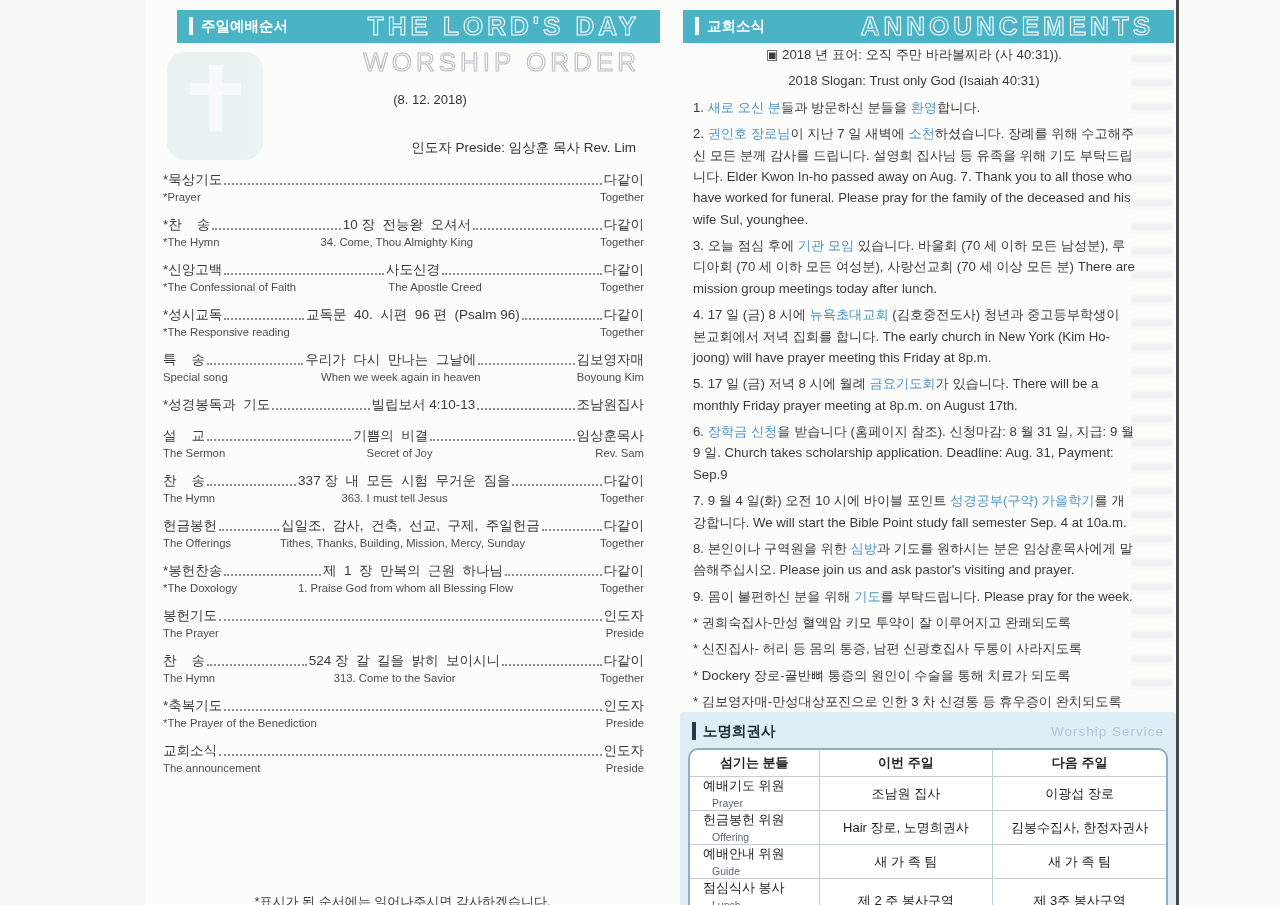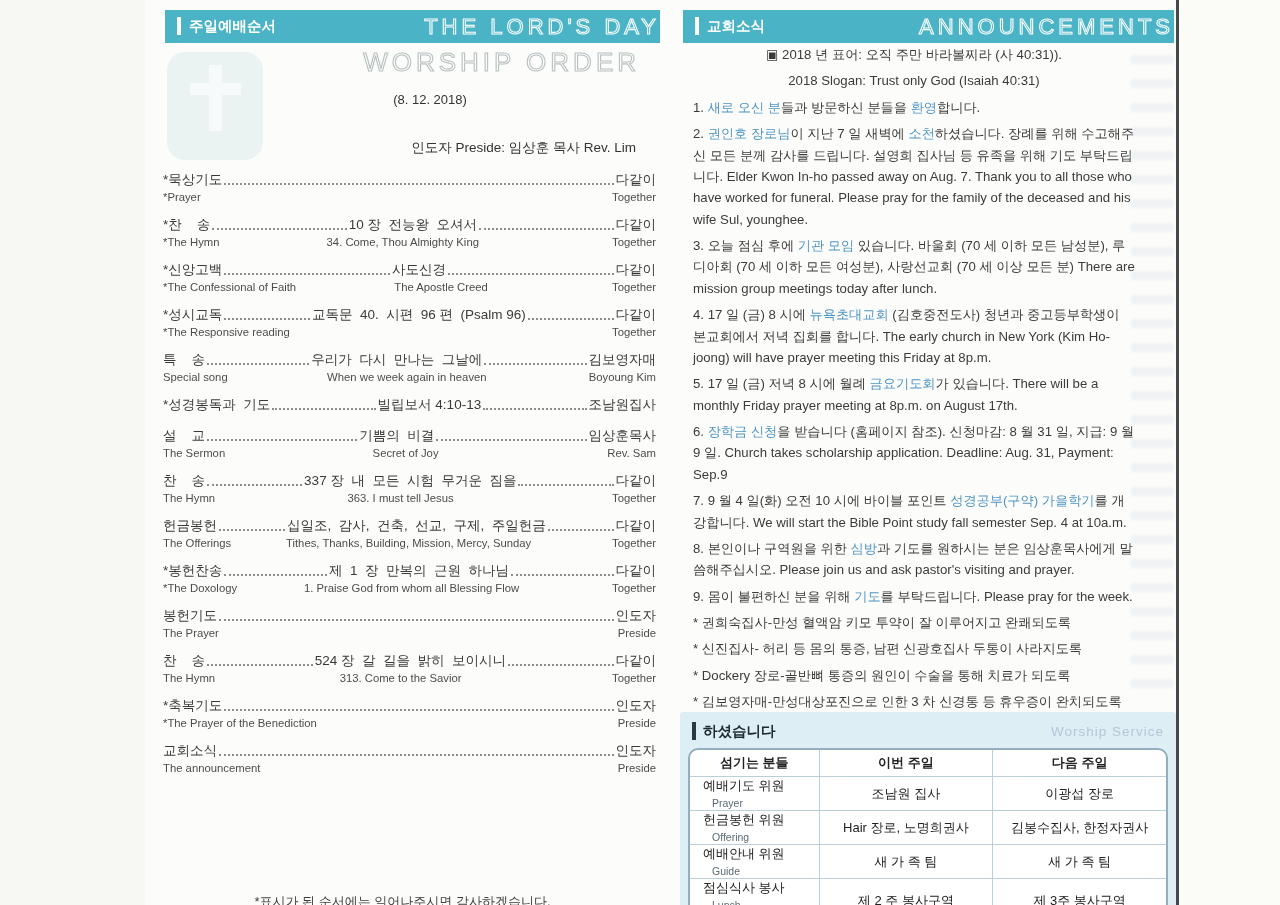--- a/index.html
+++ b/index.html
@@ -6,39 +6,39 @@
   .scan{position:relative;width:1280px;height:905px;background:#f7f7f4;overflow:hidden;
         font-family:"Liberation Sans","DejaVu Sans",sans-serif;-webkit-font-smoothing:antialiased;}
   .page{position:absolute;top:0;height:905px;background:#fcfdfb;overflow:hidden;}
   .page-left{left:145px;width:515px;}
   .page-right{left:660px;width:518px;}
   .page-edge{position:absolute;left:1176px;top:0;width:3px;height:905px;background:#45494c;}
   .right-margin{position:absolute;left:1179px;top:0;width:101px;height:905px;background:#fbfbf8;}
 
   
   .band{position:absolute;top:10px;height:33px;background:#4ab3c6;display:flex;align-items:center;}
-  .band-left{left:20px;right:0;}
+  .band-left{left:32px;right:0;}
   .band-right{left:23px;right:4px;}
   .tab{color:#fff;font-size:14.5px;font-weight:bold;position:relative;padding-left:12px;margin-left:12px;white-space:nowrap;}
   .tab::before{content:"";position:absolute;left:0;top:0;bottom:1px;width:4px;background:#fff;}
-  .outline-title{margin-left:auto;font-size:22px;letter-spacing:4px;font-weight:400;
+  .outline-title{margin-left:auto;padding-right:20px;font-size:26px;letter-spacing:4px;font-weight:700;
                  color:transparent;-webkit-text-stroke:1.1px rgba(255,255,255,.95);white-space:nowrap;}
   .worship-order-title{position:absolute;top:47px;right:20px;font-size:26px;letter-spacing:4px;font-weight:300;
                  color:transparent;-webkit-text-stroke:1.1px #b9c0c2;white-space:nowrap;}
 
   
   .cross-mark{position:absolute;left:22px;top:52px;width:96px;height:108px;background:#e9f1f1;border-radius:18px;opacity:.85;}
   .cross-v{position:absolute;left:42px;top:13px;width:13px;height:66px;background:#f7fafa;}
   .cross-h{position:absolute;left:23px;top:31px;width:51px;height:12px;background:#f7fafa;}
 
   .date-line{position:absolute;top:92px;left:0;right:0;padding-left:55px;text-align:center;font-size:13px;color:#333;}
   .preside-line{position:absolute;top:139px;right:24px;font-size:13.5px;color:#333;}
 
   
-  .order-list{position:absolute;top:171px;left:18px;right:4px;}
+  .order-list{position:absolute;top:171px;left:18px;right:16px;}
   .order-item{margin-bottom:13px;}
   .row-kr{display:flex;align-items:flex-end;font-size:13.5px;color:#3a3a3a;}
   .row-kr span{white-space:pre;}
   .dots{flex:1 1 auto;border-bottom:2px dotted #8d8d8d;margin:0 2px 4px 2px;min-width:8px;}
   .row-en{display:flex;font-size:11.3px;color:#4c4c4c;margin-top:2px;}
   .en-center{flex:1;text-align:center;}
   .en-right{white-space:nowrap;min-width:70px;text-align:right;}
   .footnote{position:absolute;top:893px;left:0;right:0;text-align:center;font-size:13px;color:#3d3d3d;}
 
   
@@ -311,21 +311,21 @@
         </div>
       <div class="vision-line">
         <span class="v1">우리 교회의 123 비전 </span><span class="v2">(사도행전적 교회-기도, 말씀, 영성, 전도, 양육)</span>
       </div>
     </div>
 
     <div class="ghost"></div>
 
     <div class="committee">
       <div class="committee-head">
-        <span class="committee-title">하셨습니다</span>
+        <span class="committee-title">노명희권사</span>
         <span class="ws-label">Worship Service</span>
       </div>
       <table class="committee-table">
         <colgroup>
             <col style="width:27%">
             <col style="width:36.5%">
             <col style="width:36.5%">
           </colgroup>
         <thead>
             <tr id="committee-head-row">

